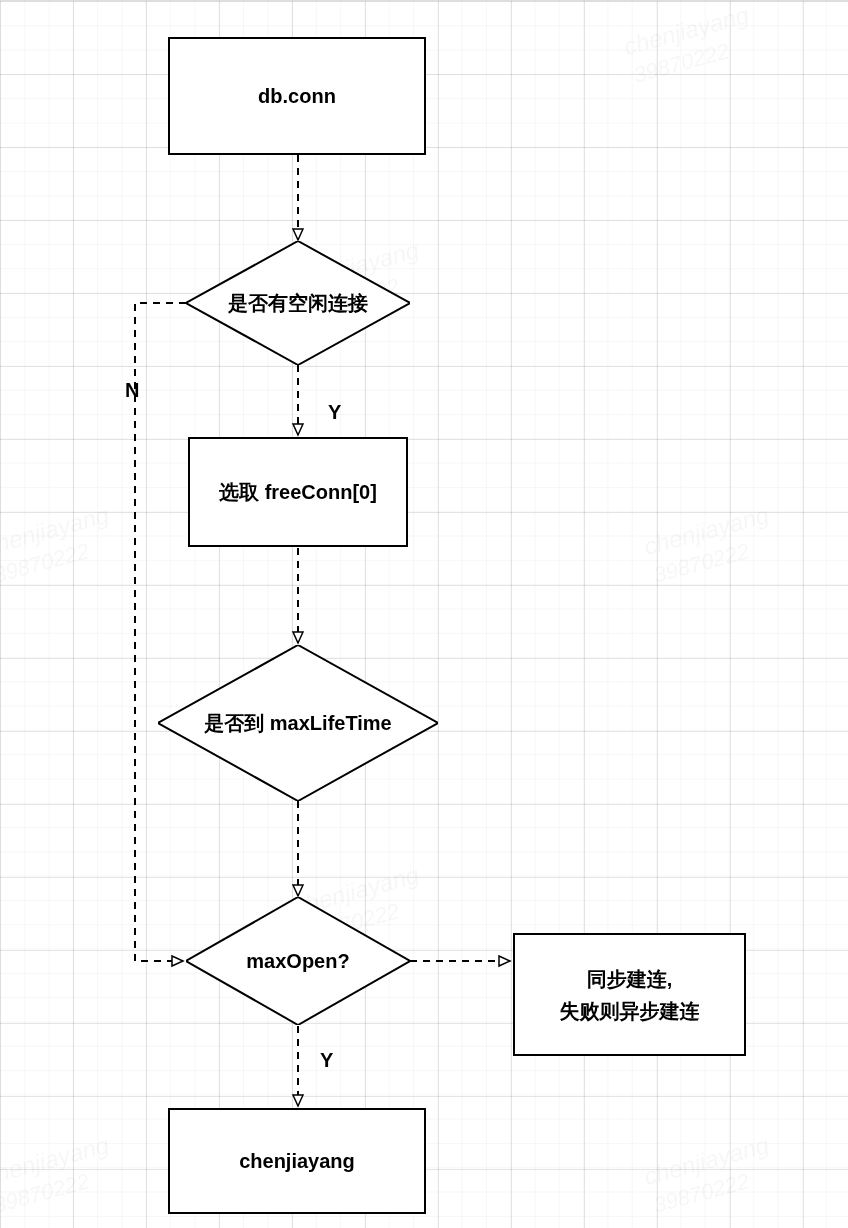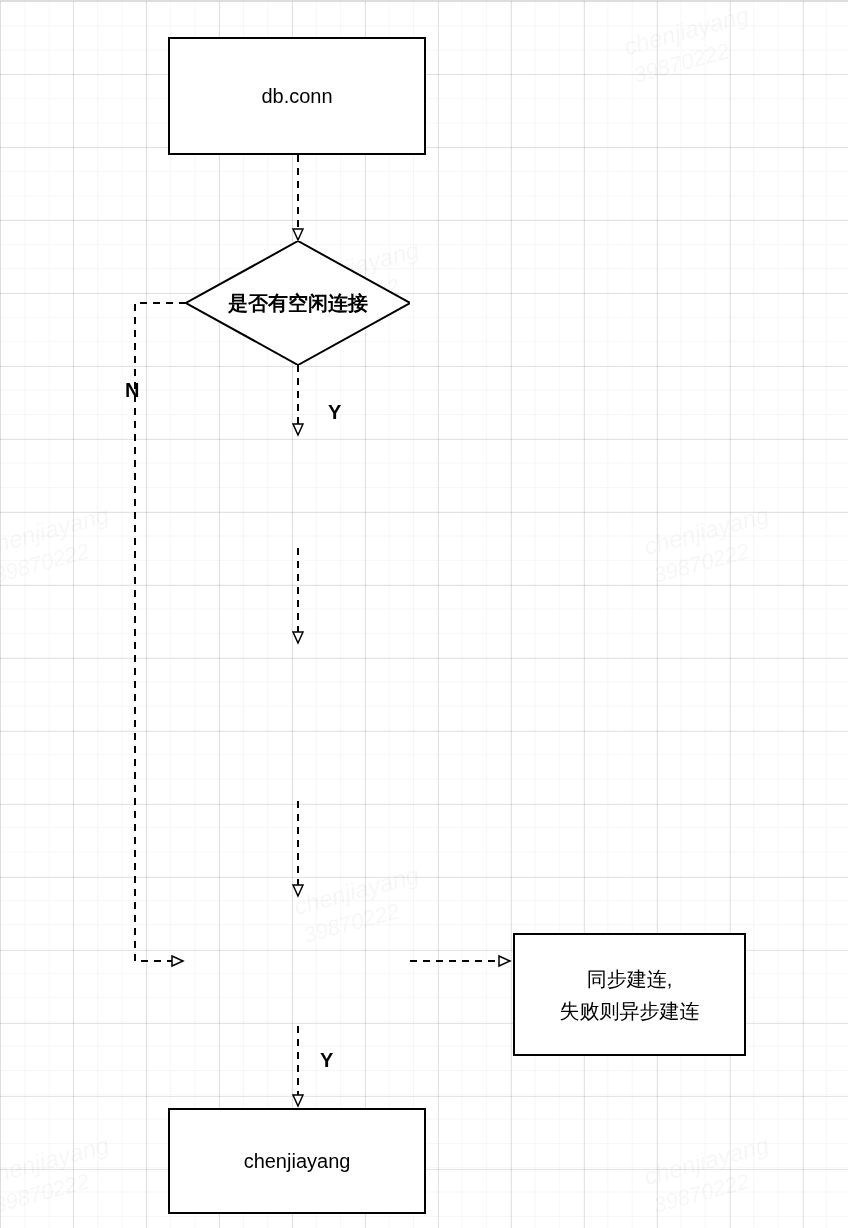--- a/index.html
+++ b/index.html
@@ -40,21 +40,21 @@
 
   .rect {
     position: absolute;
     border: 2px solid #000;
     background: #fff;
     display: flex;
     align-items: center;
     justify-content: center;
     text-align: center;
     font-size: 20px;
-    font-weight: 400;
+    font-weight: 700;
     box-sizing: border-box;
     padding: 4px 24px;
     line-height: 1.6;
   }
   .diamond-wrap {
     position: absolute;
   }
   .diamond-label {
     position: absolute;
     display: flex;
@@ -134,22 +134,41 @@
   <div class="diamond-wrap" style="left:186px; top:240px; width:224px; height:124px;">
 
     <svg width="224" height="124" style="position:absolute;left:0;top:0;">
       <polygon points="112,0 224,62 112,124 0,62" fill="#fff" stroke="#000" stroke-width="2"></polygon>
     </svg>
     <div class="diamond-label" style="left:0;top:0;width:224px;height:124px;">
       <span>是否有空闲连接</span>
     </div>
   </div>
 
+  <div class="rect" style="left:188px; top:436px; width:220px; height:110px;">
+    <span>选取 freeConn[0]</span>
+  </div>
 
+  <div class="diamond-wrap" style="left:158px; top:644px; width:280px; height:156px;">
+    <svg width="280" height="156" style="position:absolute;left:0;top:0;">
+      <polygon points="140,0 280,78 140,156 0,78" fill="#fff" stroke="#000" stroke-width="2"></polygon>
+    </svg>
+    <div class="diamond-label" style="left:0;top:0;width:280px;height:156px;">
+      <span>是否到 maxLifeTime</span>
+    </div>
+  </div>
 
+  <div class="diamond-wrap" style="left:186px; top:896px; width:224px; height:128px;">
+    <svg width="224" height="128" style="position:absolute;left:0;top:0;">
+      <polygon points="112,0 224,64 112,128 0,64" fill="#fff" stroke="#000" stroke-width="2"></polygon>
+    </svg>
+    <div class="diamond-label" style="left:0;top:0;width:224px;height:128px;">
+      <span>maxOpen?</span>
+    </div>
+  </div>
 
   <div class="rect" style="left:513px; top:932px; width:233px; height:123px;">
     <span>
       <span>同步建连,</span><br>
       <span>失败则异步建连</span>
     </span>
   </div>
 
   <div class="rect" style="left:168px; top:1107px; width:258px; height:106px;">
     <span>chenjiayang</span>

